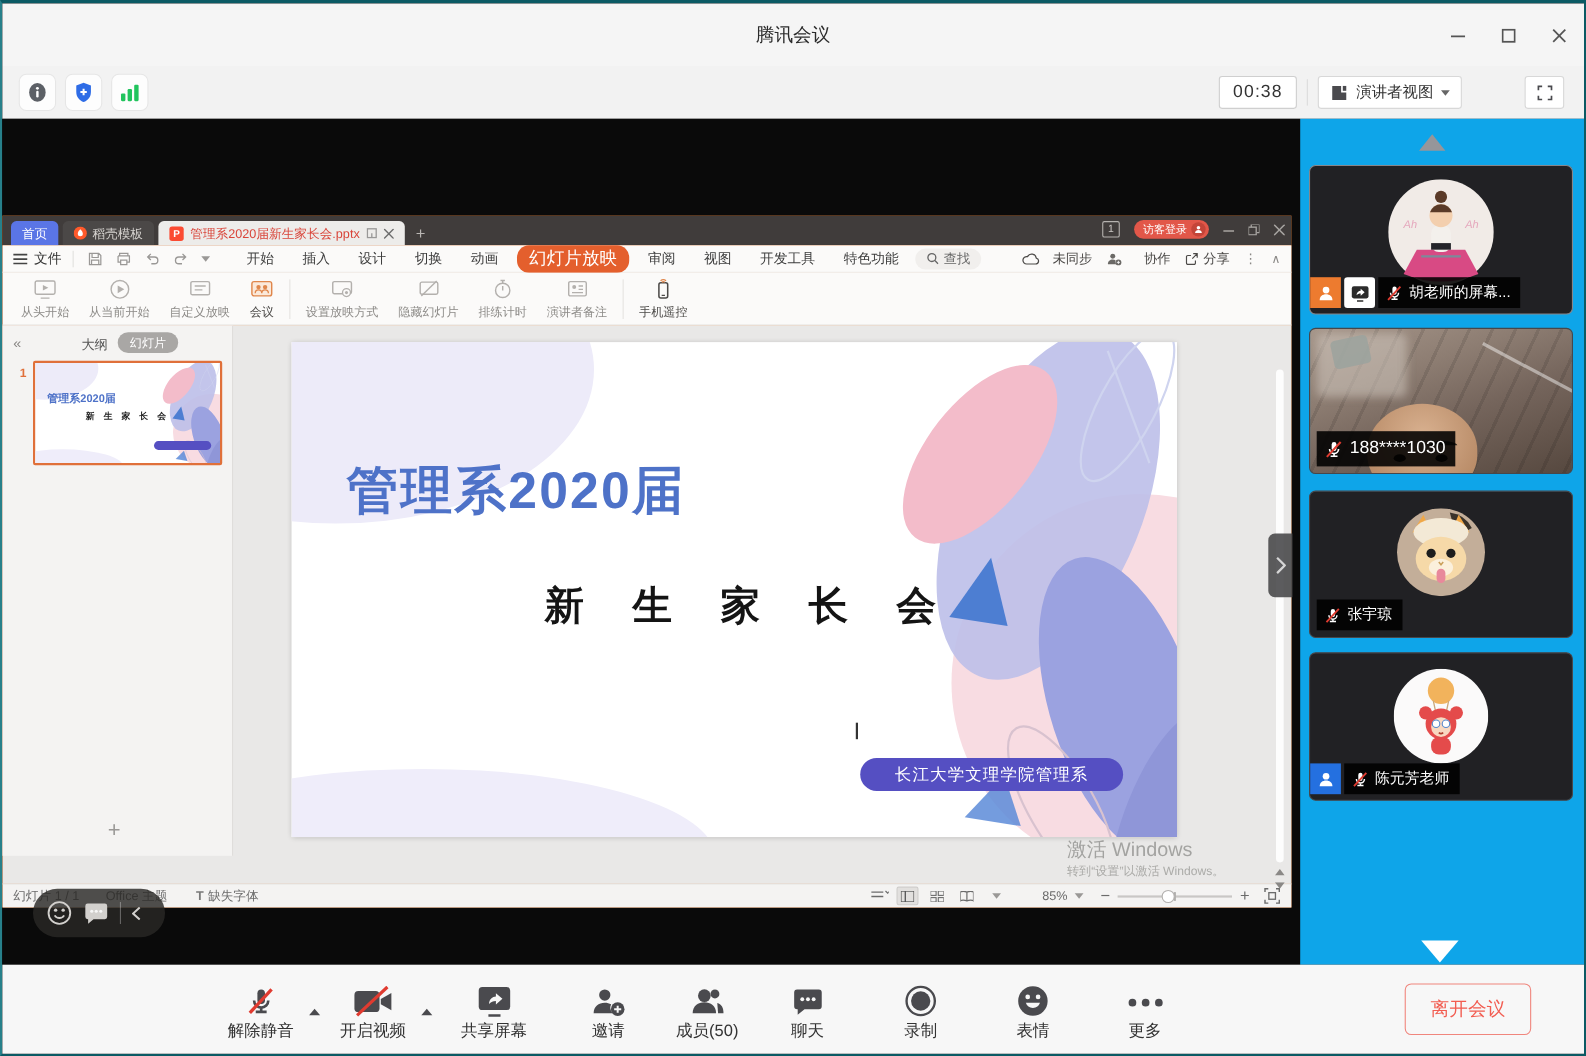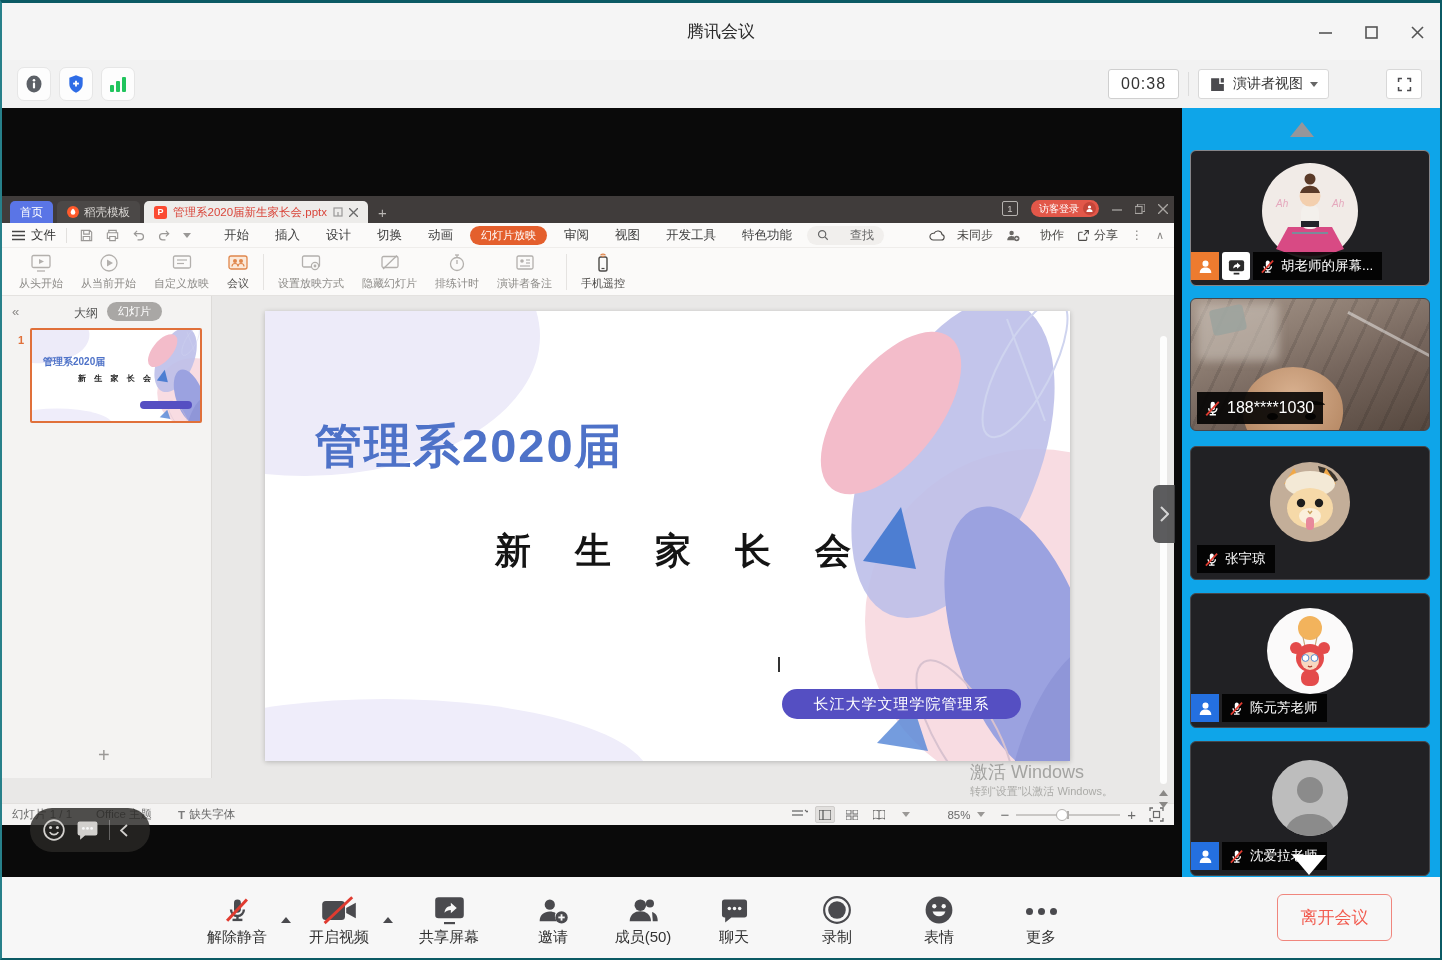--- a/index.html
+++ b/index.html
@@ -19,21 +19,21 @@
 .viewbtn{height:30px;padding:0 10px;background:#fff;border:1px solid #d8d8d8;border-radius:3px;display:flex;align-items:center;gap:7px;font-size:14px;color:#333}
 .cdown{width:0;height:0;border-left:4px solid transparent;border-right:4px solid transparent;border-top:5px solid #666}
 .cup{width:0;height:0;border-left:5px solid transparent;border-right:5px solid transparent;border-bottom:6px solid #4a4a4e}
 
 #share{left:0;top:105px;width:1180px;height:769px;background:#0a0a0a;overflow:hidden}
 #wps{left:0;top:88px;width:1172px;height:629px;background:#f97316}
 #wpstabs{left:0;top:0;width:1172px;height:27px;background:#403c3b;display:flex;align-items:flex-end}
 .wtab{height:22px;display:flex;align-items:center;gap:5px;padding:0 10px;border-radius:5px 5px 0 0;font-size:11.5px}
 #wpsmenu{left:0;top:27px;width:1172px;height:25px;background:#fbfaf9;display:flex;align-items:center;border-bottom:1px solid #efedeb}
 .mitem{padding:0 13px;font-size:12.5px;color:#3d3d3d;line-height:20px}
-.mpill{background:#e45f2d;color:#fff;border-radius:11px;padding:2px 11px;margin:0 4px;font-size:11px}
+.mpill{background:#e45f2d;color:#fff;border-radius:11px;padding:2px 11px;margin:0 4px;font-size:16px}
 #ribbon{left:0;top:52px;width:1172px;height:48px;background:#fbfaf9;border-bottom:1px solid #e4e2e0;display:flex;align-items:center}
 .rbtn{display:flex;flex-direction:column;align-items:center;gap:3px;padding:0 9px}
 .rbtn .lbl{font-size:11px;color:#8d8b88;white-space:nowrap}
 .rbtn .lbl.dark{color:#4c4a48}
 .rdiv{width:1px;height:36px;background:#e5e3e1;margin:0 5px}
 #wpsbody{left:0;top:100px;width:1172px;height:507px;background:#e9e8e7}
 #lpanel{left:0;top:0;width:210px;height:482px;background:#f4f3f2;border-right:1px solid #dddbd9}
 .pill-gray{background:#a9a7a5;color:#fff;border-radius:10px;padding:2px 11px;font-size:11px}
 #thumb{left:28px;top:32px;width:172px;height:95px;background:#fff;border:2px solid #e0703a;border-radius:2px;overflow:hidden}
 #canvas{left:210px;top:0;width:962px;height:482px;overflow:hidden}
@@ -381,21 +381,21 @@
           <span class="mitem">插入</span>
           <span class="mitem">设计</span>
           <span class="mitem">切换</span>
           <span class="mitem">动画</span>
           <span class="mpill">幻灯片放映</span>
           <span class="mitem">审阅</span>
           <span class="mitem">视图</span>
           <span class="mitem">开发工具</span>
           <span class="mitem">特色功能</span>
         </div>
-        <div class="flex" style="height:19px;background:#f1efed;border-radius:10px;padding:0 10px;gap:21px;margin-left:2px;color:#666">
+        <div class="flex" style="height:19px;background:#f1efed;border-radius:10px;padding:0 10px;gap:4px;margin-left:2px;color:#666">
           <svg width="12" height="12">
               <use href="#magnify"></use>
             </svg>
           <span style="font-size:12px">查找</span>
         </div>
         <div class="abs flex" style="right:10px;top:0;height:24px;gap:13px;color:#4c4a48;font-size:12px">
           <div class="flex" style="gap:11px">
               <svg width="17" height="13">
                 <use href="#cloudx"></use>
               </svg>
@@ -702,47 +702,20 @@
       <div class="plate" style="left:6px;bottom:6px">
         <div class="namebar">
           <svg width="17" height="17" viewBox="0 0 20 20" style="color:#fff">
               <use href="#micm"></use>
             </svg>
           <span class="pname">张宇琼</span>
         </div>
       </div>
     </div>
 
-    <div class="tile" style="top:633px;height:135px">
-      <svg class="abs" style="left:81px;top:18px" width="76" height="76" viewBox="0 0 76 76">
-        <defs>
-            <clipPath id="c5">
-              <circle cx="38" cy="38" r="38"></circle>
-            </clipPath>
-          </defs>
-        <circle cx="38" cy="38" r="38" fill="#bdbdbd"></circle>
-        <g clip-path="url(#c5)">
-          <circle cx="38" cy="30" r="13" fill="#8b8b8b"></circle>
-          <path d="M12 78 c1-16 12-24 26-24 s25 8 26 24z" fill="#8b8b8b"></path>
-        </g>
-      </svg>
-      <div class="plate">
-        <div class="badge" style="background:#2470e0">
-            <svg width="17" height="17">
-              <use href="#personb"></use>
-            </svg>
-          </div>
-        <div class="namebar" style="margin-left:3px">
-          <svg width="17" height="17" viewBox="0 0 20 20" style="color:#fff">
-              <use href="#micm"></use>
-            </svg>
-          <span class="pname">沈爱拉老师</span>
-        </div>
-      </div>
-    </div>
 
     <div class="abs" style="left:110px;bottom:2px">
         <div class="tri-dn"></div>
       </div>
   </div>
 
   <div class="abs" id="bottombar">
     <div class="bitem" style="left:193px;top:14px">
       <div class="ic">
           <svg width="30" height="30" viewBox="0 0 20 20" style="color:#4a4a4e">

